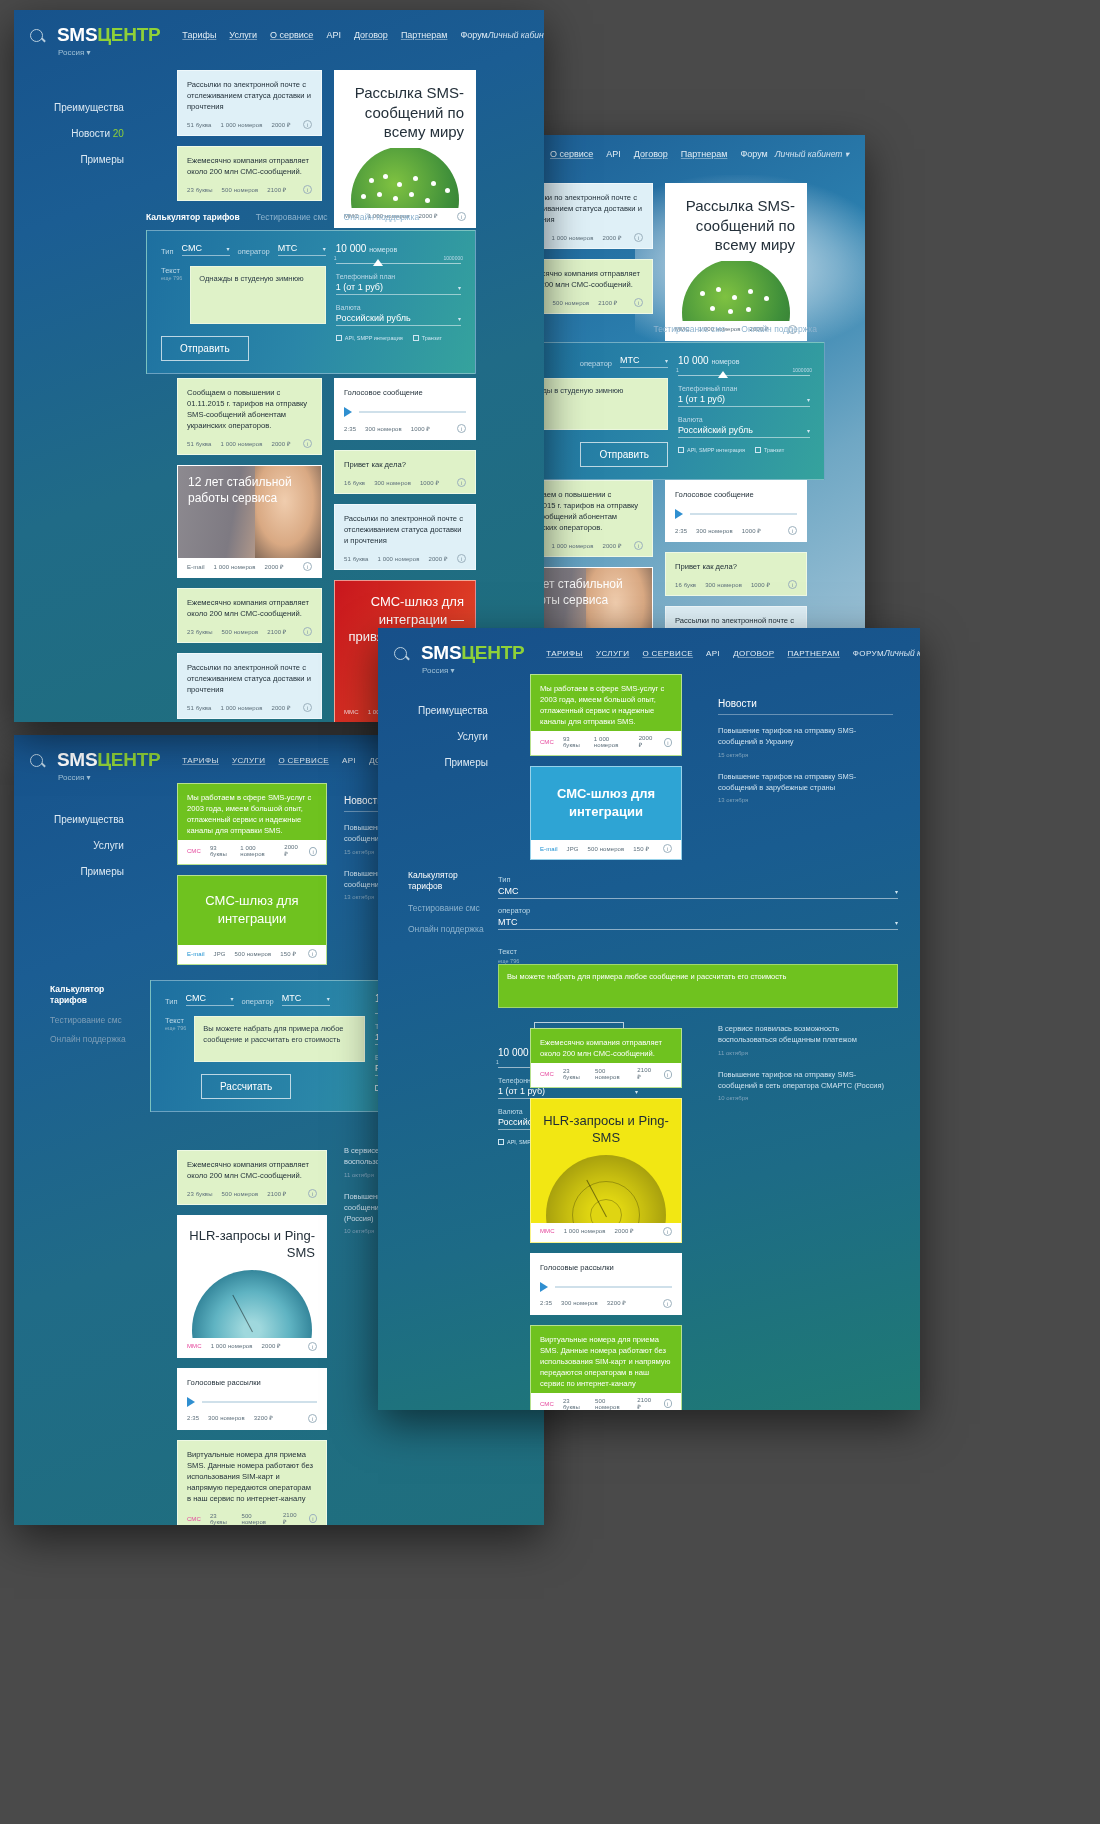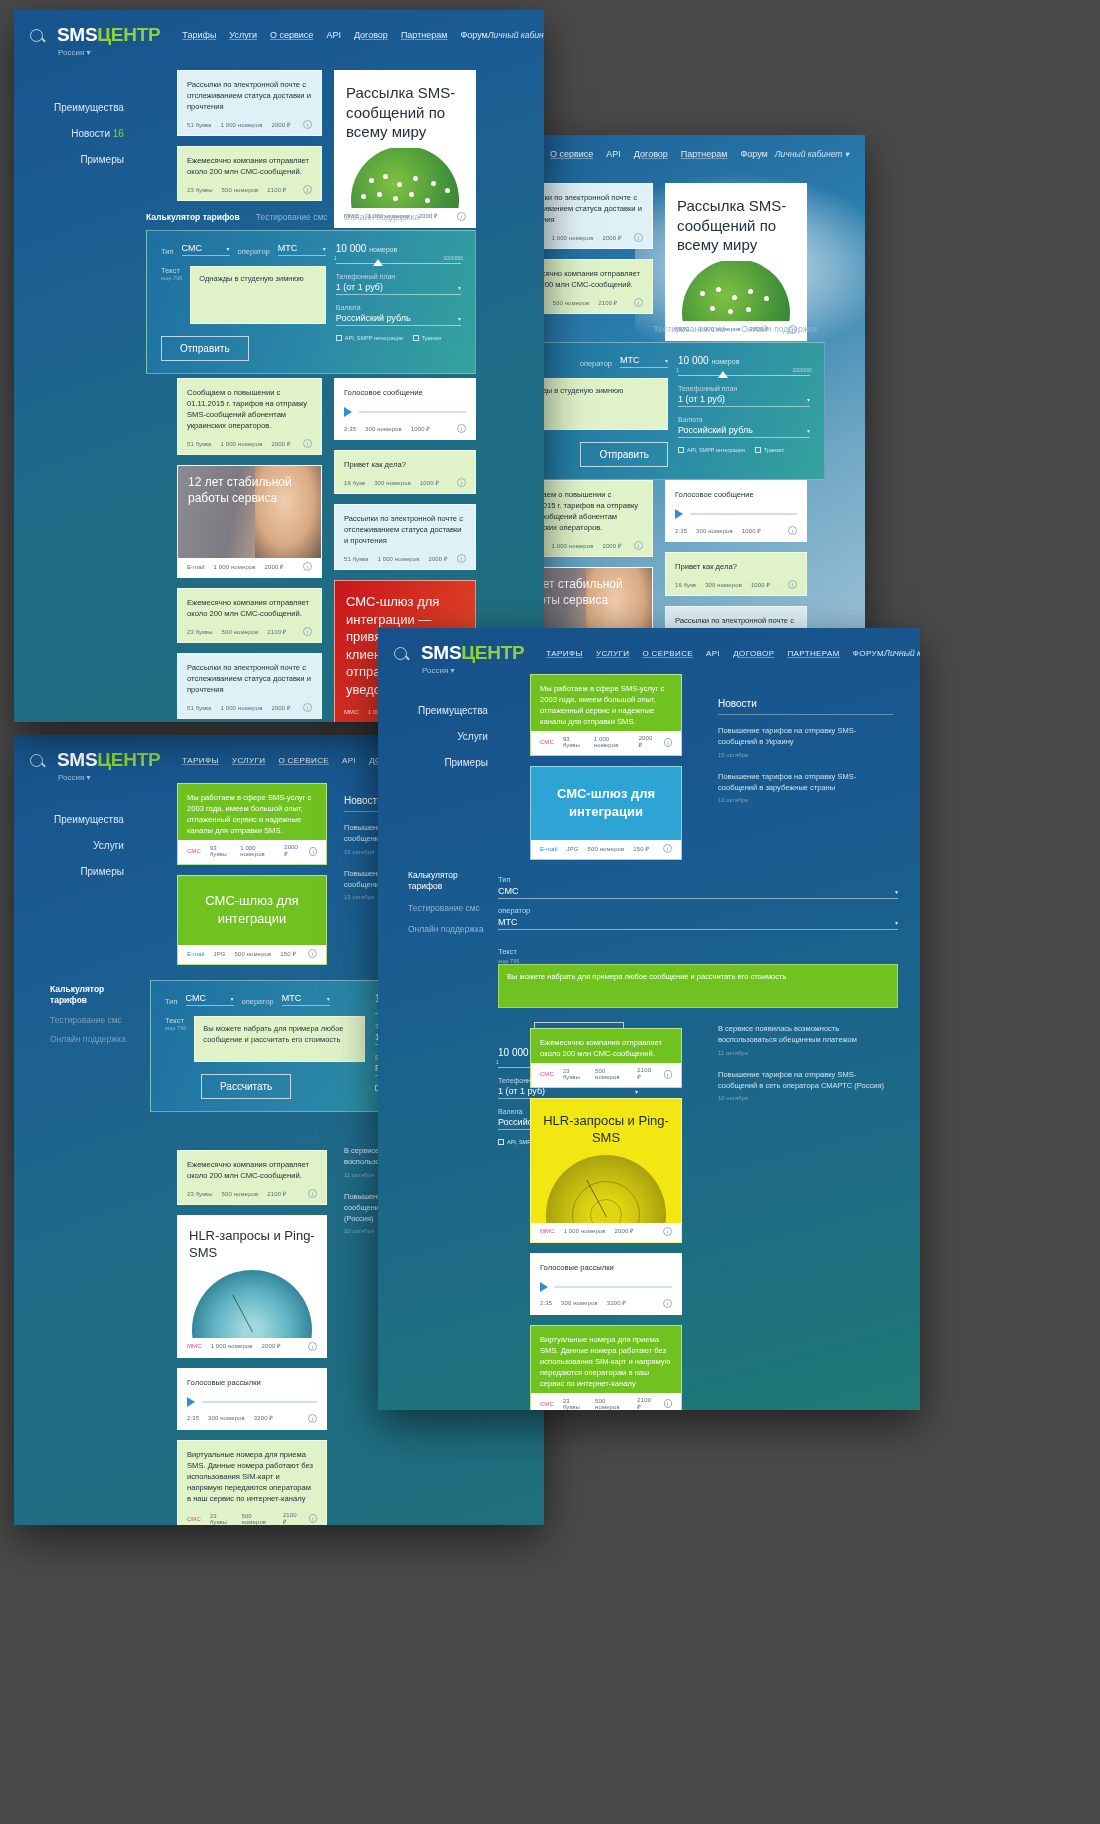--- a/index.html
+++ b/index.html
@@ -52,21 +52,21 @@
   .card .meta .i { margin-left:auto; width:9px; height:9px; border:1px solid #9bb0bd;
                    border-radius:50%; font-size:6px; line-height:8px; text-align:center; color:#7d94a3; }
   .c-green { background:#dff2c8; }
   .c-blue  { background:#dff0f7; }
   .c-white { background:#ffffff; }
   .c-lime  { background:#6fc21f; }
   .c-lime .body, .c-lime .meta { color:#fff; }
   .c-red   { background:linear-gradient(120deg,#c8161d,#e8502a); }
   .c-yellow{ background:#f2e713; }
   .c-cyan  { background:#2ea4d4; }
-  .hero { font-size:15px; line-height:1.3; color:#24303a; font-weight:400; padding:12px 11px 6px 11px; }
+  .hero { font-size:15px; line-height:1.3; color:#24303a; font-weight:400; padding:12px 11px 6px 11px;text-align:right; }
   .hero.w { color:#fff; }
   .big { font-size:13px; line-height:1.35; }
   .meta .pink { color:#e5449b; }
   .meta .cy { color:#1b8fd0; }
 
   
   .calc-tabs { display:flex; gap:16px; font-size:8.5px; padding:4px 0 8px 0; }
   .calc-tabs .t { color:#8fb4cf; }
   .calc-tabs .t.on { color:#fff; font-weight:bold; }
   .calc {
@@ -145,21 +145,21 @@
         <a class="u">Договор</a>
         <a class="u">Партнерам</a>
         <a>Форум</a>
       </div>
       <div class="cab">Личный кабинет ▾</div>
     </div>
     <div class="country">Россия ▾</div>
 
     <div class="lmenu" style="top:85px;">
       <div>Преимущества</div>
-      <div><span>Новости</span> <span class="num">16</span></div>
+      <div><span>Новости</span> <span class="num">20</span></div>
       <div>Примеры</div>
     </div>
 
     <div style="position:absolute; left:163px; top:60px; width:145px;">
       <div class="card c-blue">
         <div class="body">Рассылки по электронной почте с отслеживанием статуса доставки и прочтения</div>
         <div class="meta">
           <span>51 буква</span>
           <span>1 000 номеров</span>
           <span>2000 ₽</span>

